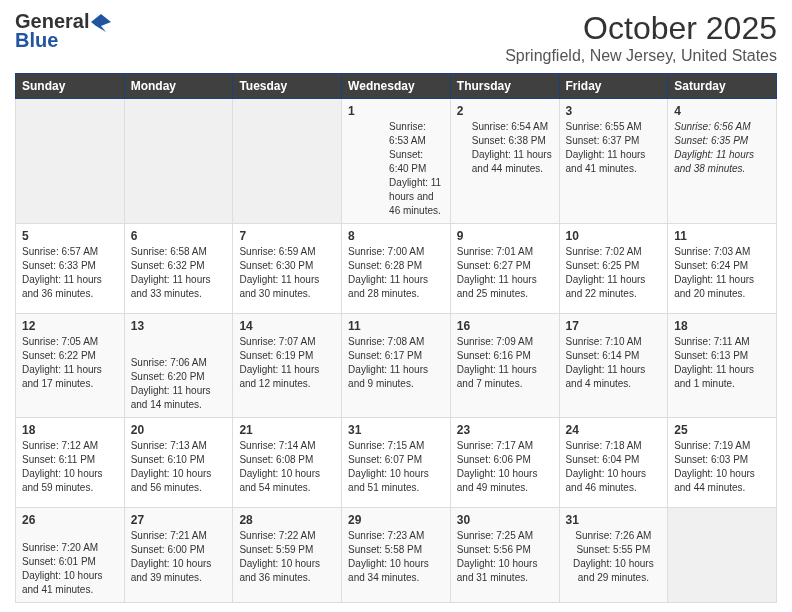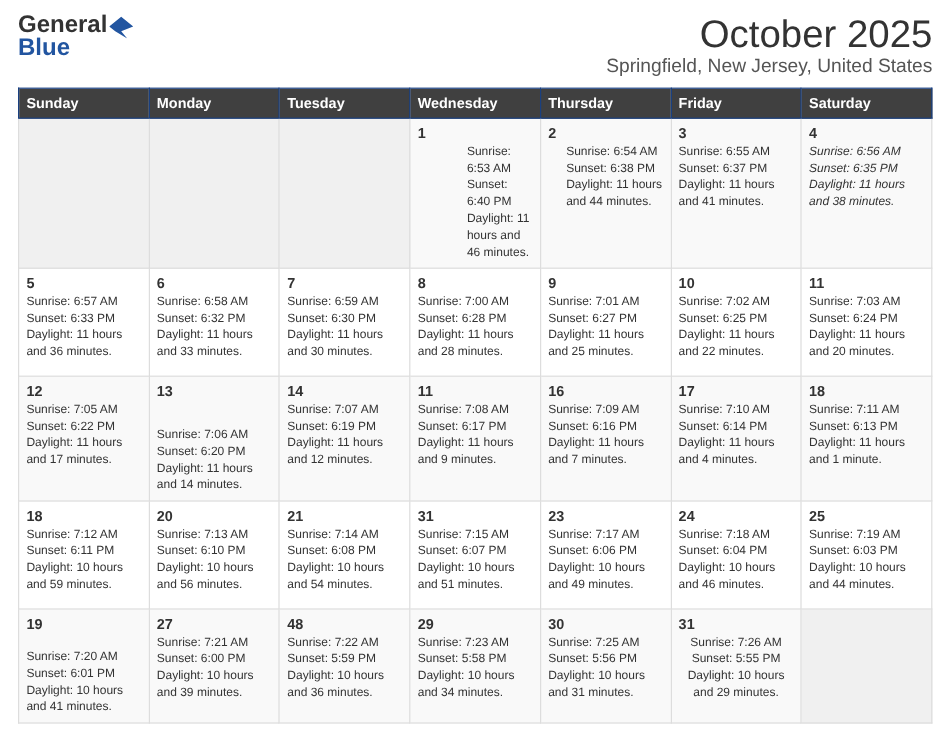--- a/index.html
+++ b/index.html
@@ -269,33 +269,33 @@
         </td>
         <td>
           <span class="day-number">25</span>
           <div class="day-info" style="white-space: pre-line;">Sunrise: 7:19 AM
 Sunset: 6:03 PM
 Daylight: 10 hours and 44 minutes.</div>
         </td>
       </tr>
       <tr>
         <td>
-          <span class="day-number">19</span>
+          <span class="day-number">26</span>
           <div class="day-info" style="white-space: pre-line; margin-top: 14px;">Sunrise: 7:20 AM
 Sunset: 6:01 PM
 Daylight: 10 hours and 41 minutes.</div>
         </td>
         <td>
           <span class="day-number">27</span>
           <div class="day-info" style="white-space: pre-line;">Sunrise: 7:21 AM
 Sunset: 6:00 PM
 Daylight: 10 hours and 39 minutes.</div>
         </td>
         <td>
-          <span class="day-number">48</span>
+          <span class="day-number">28</span>
           <div class="day-info" style="white-space: pre-line;">Sunrise: 7:22 AM
 Sunset: 5:59 PM
 Daylight: 10 hours and 36 minutes.</div>
         </td>
         <td>
           <span class="day-number">29</span>
           <div class="day-info" style="white-space: pre-line;">Sunrise: 7:23 AM
 Sunset: 5:58 PM
 Daylight: 10 hours and 34 minutes.</div>
         </td>

